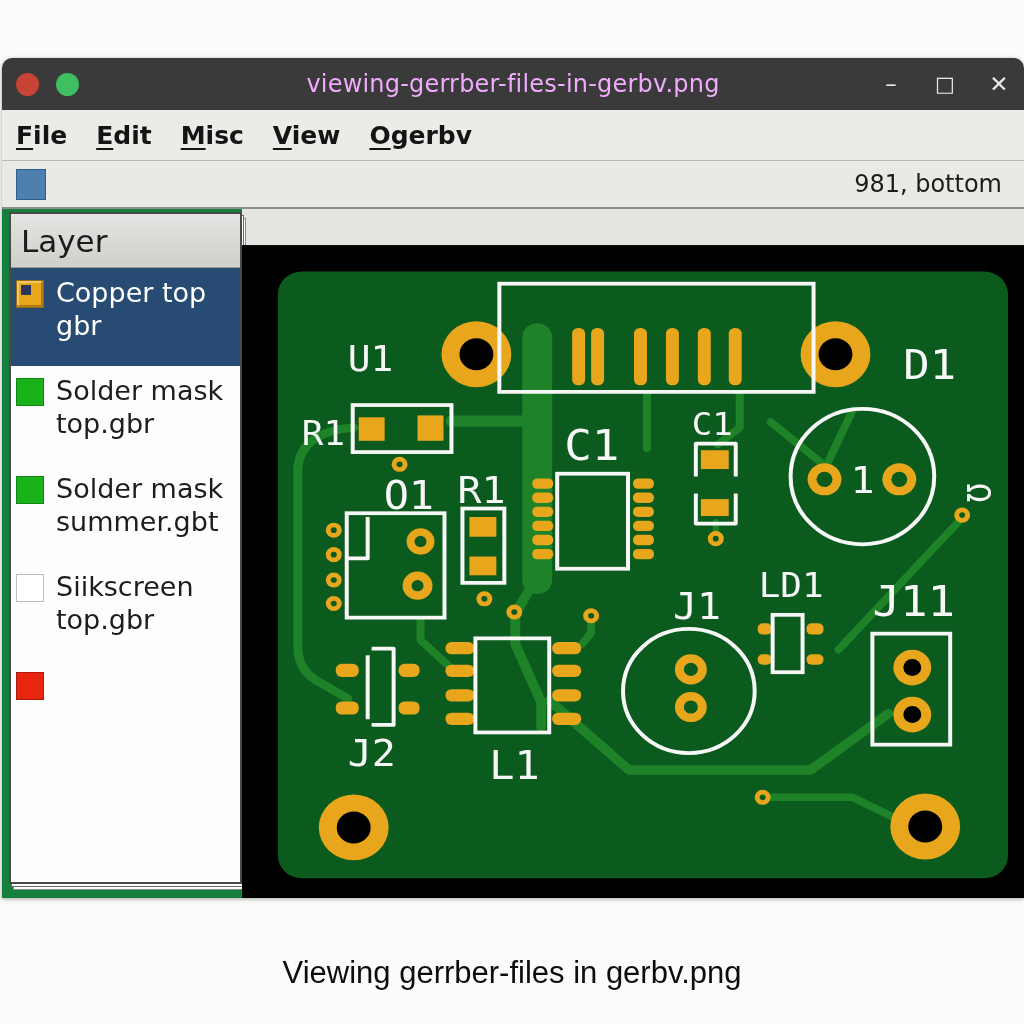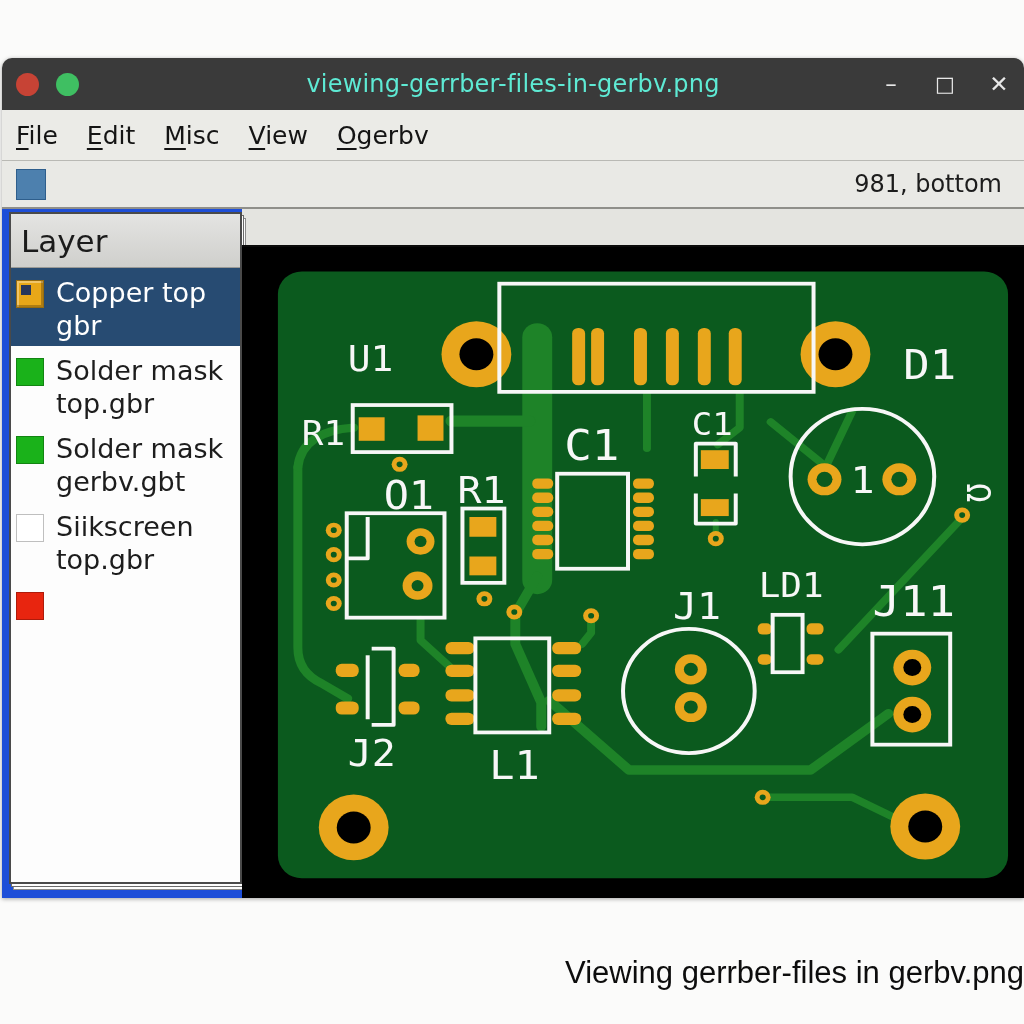--- a/index.html
+++ b/index.html
@@ -18,70 +18,70 @@
     display:flex;flex-direction:column;
   }
   .titlebar{
     height:52px;background:#3a3a3a;border-radius:10px 10px 0 0;
     display:flex;align-items:center;position:relative;flex:0 0 auto;
   }
   .traffic{position:absolute;left:14px;top:0;height:100%;display:flex;align-items:center;gap:17px;}
   .tl{width:23px;height:23px;border-radius:50%;}
   .tl.red{background:#c74335;}
   .tl.green{background:#3fbf62;}
-  .title-text{flex:1;text-align:center;color:#5eead4;font-size:24px;letter-spacing:.2px;}
+  .title-text{flex:1;text-align:center;color:#f0abfc;font-size:24px;letter-spacing:.2px;}
   .win-controls{position:absolute;right:12px;top:0;height:100%;display:flex;align-items:center;gap:28px;color:#e8e8e8;font-size:23px;}
   .win-controls .wc{width:26px;text-align:center;line-height:1;cursor:default;}
   .wc.maxi{font-size:21px;}
   
   .menubar{
     height:50px;background:#ebebe7;border-bottom:1px solid #b9b9b4;
     display:flex;align-items:center;gap:0;padding-left:14px;flex:0 0 auto;
-    font-size:25px;color:#141414;
+    font-size:25px;color:#141414;font-weight:bold;
   }
   .menu-item{padding:0 15px 0 0;margin-right:14px;}
   .menu-item .mn{text-decoration:underline;text-underline-offset:4px;}
   
   .toolbar{
     height:46px;background:#e9e9e5;border-bottom:2px solid #8f8f8a;
     display:flex;align-items:center;padding:0 14px;flex:0 0 auto;
   }
   .tool-swatch{width:28px;height:29px;background:#4d80ae;border:1px solid #2e5e8c;}
   .status-readout{margin-left:auto;font-size:24px;color:#1c1c1c;padding-right:8px;}
   
   .content{flex:1;display:flex;position:relative;background:#e4e4e0;min-height:0;}
-  .sidebar-wrap{width:240px;flex:0 0 auto;position:relative;background:#1d4ed8;}
+  .sidebar-wrap{width:240px;flex:0 0 auto;position:relative;background:#15803d;}
   .layer-panel{
     position:absolute;left:7px;top:3px;width:229px;bottom:14px;
     background:#fdfdfd;border:2px solid #4a4a4a;
     box-shadow:2px 3px 0 -1px #fdfdfd,2px 3px 0 0 #6a6a6a,4px 6px 0 -1px #fdfdfd,4px 6px 0 0 #8a8a8a;
   }
   .layer-header{
     height:53px;background:linear-gradient(#e4e4e2,#cfcfcc);
     border-bottom:1px solid #9a9a96;display:flex;align-items:center;
     font-size:31px;color:#1b1b1b;padding-left:10px;
   }
   .layer-list{font-size:27px;color:#1d1d1d;}
-  .layer-row{display:flex;align-items:flex-start;padding:8px 0 4px 5px;line-height:33px;}
+  .layer-row{display:flex;align-items:flex-start;padding:8px 0 24px 5px;line-height:33px;}
   .layer-row .swatch{
     width:26px;height:26px;flex:0 0 auto;margin:4px 12px 0 0;
     border:1px solid rgba(0,0,0,.25);position:relative;
   }
   .layer-row.selected{background:#274b72;color:#ffffff;}
   .layer-row.selected .swatch{border-color:rgba(0,0,0,.35);box-shadow:inset -2px -2px 0 rgba(0,0,0,.25),inset 2px 2px 0 rgba(255,255,255,.35);}
   .layer-row.selected .swatch::after{
     content:"";position:absolute;left:4px;top:4px;width:10px;height:10px;background:#27365a;
   }
   .layer-labels{display:flex;flex-direction:column;}
   
   .pcb-canvas{flex:1;background:#000;position:relative;border-top:2px solid #0a0a0a;margin-top:36px;}
   .pcb-canvas svg{position:absolute;inset:0;width:100%;height:100%;}
   
   .caption{
-    position:absolute;left:0;right:0;top:955px;text-align:right;
+    position:absolute;left:0;right:0;top:955px;text-align:center;
     font-family:"Liberation Sans", sans-serif;font-size:31px;color:#0d0d0d;
   }
 </style>
 </head>
 <body>
 
 <div class="app-window">
 
   <div class="titlebar">
     <div class="traffic">
@@ -128,21 +128,21 @@
             <div class="layer-labels">
               <span>Solder mask</span>
               <span>top.gbr</span>
             </div>
           </div>
 
           <div class="layer-row">
             <div class="swatch" style="background-color: rgb(26, 178, 26);"></div>
             <div class="layer-labels">
               <span>Solder mask</span>
-              <span>gerbv.gbt</span>
+              <span>summer.gbt</span>
             </div>
           </div>
 
           <div class="layer-row">
             <div class="swatch" style="background-color: rgb(255, 255, 255);"></div>
             <div class="layer-labels">
               <span>Siikscreen</span>
               <span>top.gbr</span>
             </div>
           </div>

